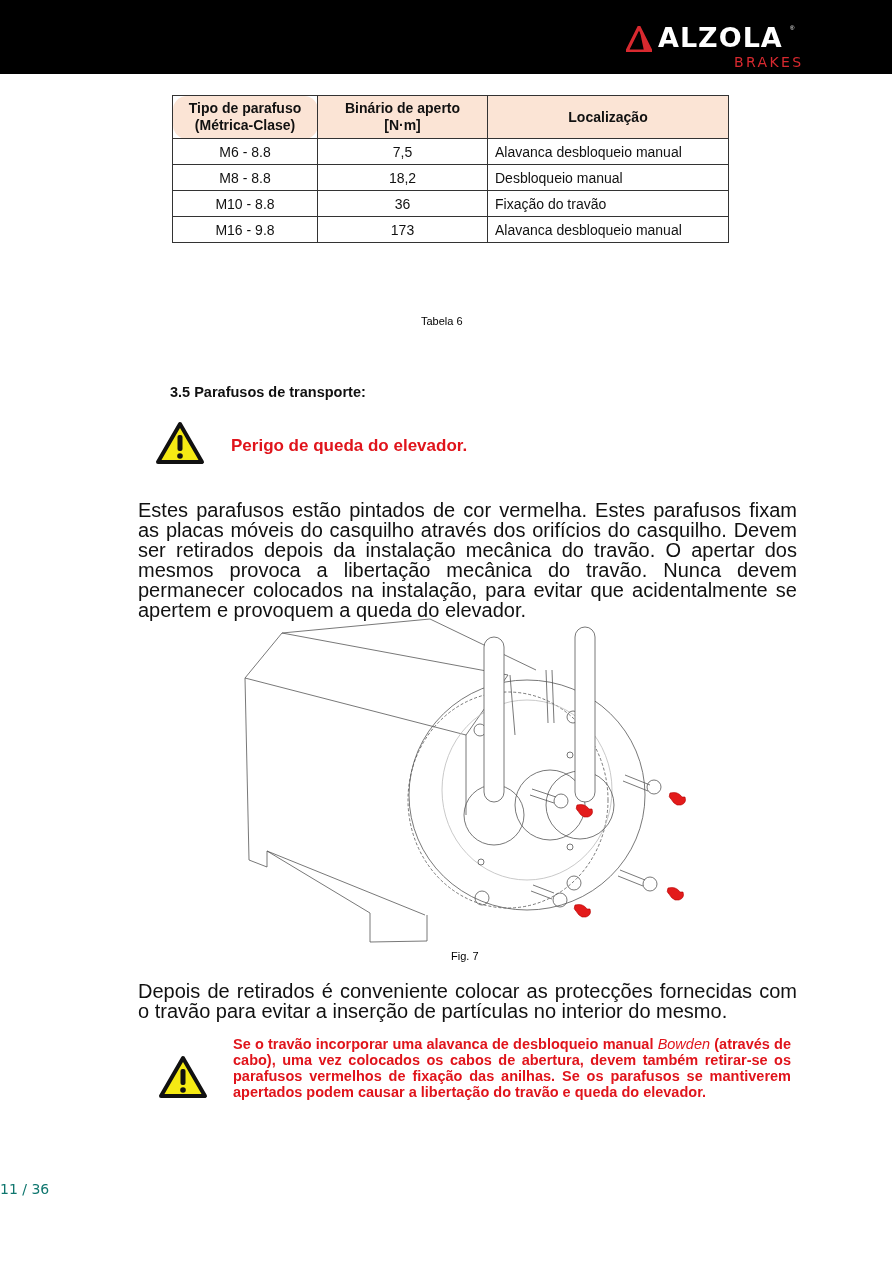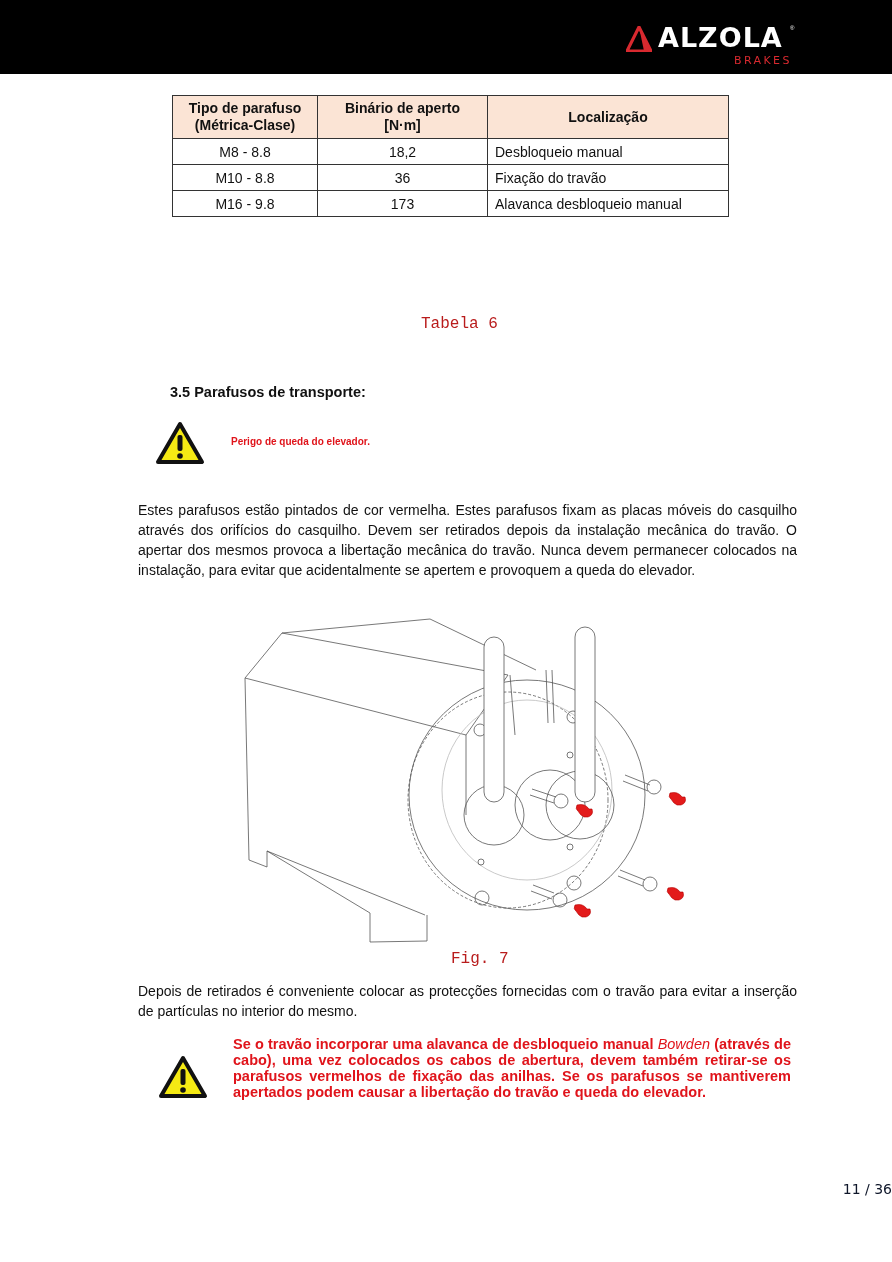--- a/index.html
+++ b/index.html
@@ -3,37 +3,37 @@
 <meta charset="utf-8">
 <style>
   html, body { margin: 0; padding: 0; }
   body { width: 892px; height: 1262px; background: #ffffff; position: relative; overflow: hidden;
          font-family: "Liberation Sans", sans-serif; color: #111; }
   .header { position: absolute; left: 0; top: 0; width: 892px; height: 74px; background: #000; }
   .logo { position: absolute; left: 626px; top: 22px; width: 175px; height: 46px; }
   .logo-mark { position: absolute; left: 0; top: 4px; width: 26px; height: 26px; }
   .logo-text { position: absolute; left: 32px; top: 0px; color: #fff; font-weight: bold; font-size: 27px; letter-spacing: 1px; font-family: "DejaVu Sans", sans-serif; }
   .logo-reg { position: absolute; left: 164px; top: 3px; color: #fff; font-size: 6px; }
-  .logo-sub { position: absolute; left: 108px; top: 32px; color: #d8292f; font-size: 11px; letter-spacing: 2.4px; font-family: "DejaVu Sans", sans-serif; }
+  .logo-sub { position: absolute; left: 108px; top: 32px; color: #d8292f; font-size: 14px; letter-spacing: 2.4px; font-family: "DejaVu Sans", sans-serif; }
 
   table.torque { position: absolute; left: 172px; top: 95px; border-collapse: collapse; font-size: 14px; }
   table.torque th { background: #fbe4d5; font-weight: bold; height: 42px; padding: 0; text-align: center; line-height: 17px; }
   table.torque td { height: 25px; padding: 0; }
   table.torque th, table.torque td { border: 1px solid #333; }
-  .c1 { width: 144px; text-align: center; }
+  .c1 { width: 144px; text-align: center; border-radius: 14px; }
   .c2 { width: 169px; text-align: center; }
   .c3 { width: 233px; text-align: left; padding-left: 7px !important; }
-  .caption { position: absolute; font-size: 16px; color: #b91c1c; font-family: Liberation Mono, monospace; }
+  .caption { position: absolute; font-size: 11px; color: #000000; }
   .section-title { position: absolute; left: 128px; top: 384px; font-size: 14.5px; font-weight: bold; margin-left: 42px; }
   .warn-icon { position: absolute; width: 50px; height: 44px; }
-  .warn-text { position: absolute; color: #e0141b; font-weight: bold; font-size: 10px; }
-  .para { position: absolute; left: 138px; width: 659px; font-size: 14px; line-height: 20px; text-align: justify; color: #111; }
+  .warn-text { position: absolute; color: #e0141b; font-weight: bold; font-size: 17px; }
+  .para { position: absolute; left: 138px; width: 659px; font-size: 20px; line-height: 20px; text-align: justify; color: #111; }
   .warn-para { position: absolute; left: 233px; width: 558px; color: #e0141b; font-weight: bold; font-size: 14.5px; line-height: 16px; text-align: justify; }
   .figure { position: absolute; left: 240px; top: 615px; width: 460px; height: 335px; }
-  .page-num { position: absolute; left: 0; width: 892px; top: 1181px; text-align: right; font-size: 14px; font-family: "DejaVu Sans", sans-serif; color: #0f172a; }
+  .page-num { position: absolute; left: 0; width: 892px; top: 1181px; text-align: left; font-size: 14px; font-family: "DejaVu Sans", sans-serif; color: #0f766e; }
 </style>
 </head>
 <body>
 
 <div class="header">
   <div class="logo">
     <svg class="logo-mark" viewBox="0 0 26 26">
       <polygon points="13,1 25,25 1,25" fill="none" stroke="#d8292f" stroke-width="3.2"></polygon>
       <polygon points="13,1 25,25 18,25" fill="#d8292f"></polygon>
     </svg>
@@ -53,20 +53,25 @@
       <th class="c2">
         <div>Binário de aperto</div>
         <div>[N·m]</div>
       </th>
       <th class="c3" style="text-align:center;padding-left:0 !important;">
         <div>Localização</div>
       </th>
     </tr>
   </thead>
   <tbody>
+    <tr>
+      <td class="c1">M6 - 8.8</td>
+      <td class="c2">7,5</td>
+      <td class="c3">Alavanca desbloqueio manual</td>
+    </tr>
     <tr>
       <td class="c1">M8 - 8.8</td>
       <td class="c2">18,2</td>
       <td class="c3">Desbloqueio manual</td>
     </tr>
     <tr>
       <td class="c1">M10 - 8.8</td>
       <td class="c2">36</td>
       <td class="c3">Fixação do travão</td>
     </tr>

